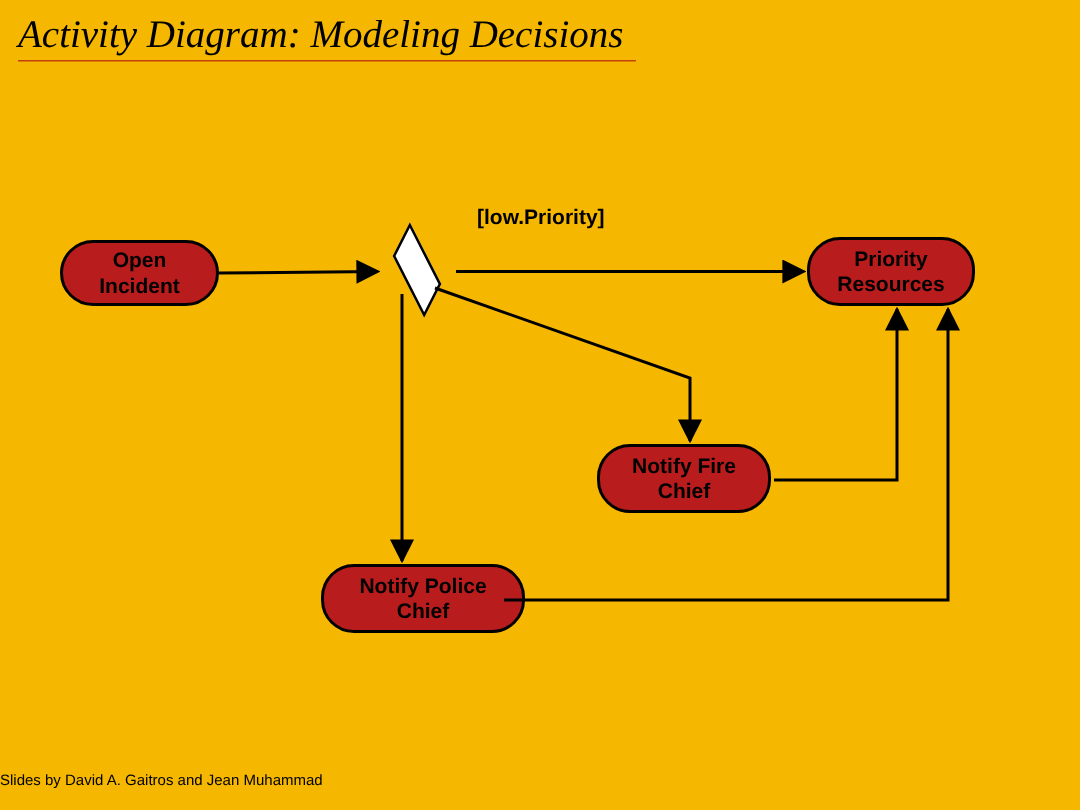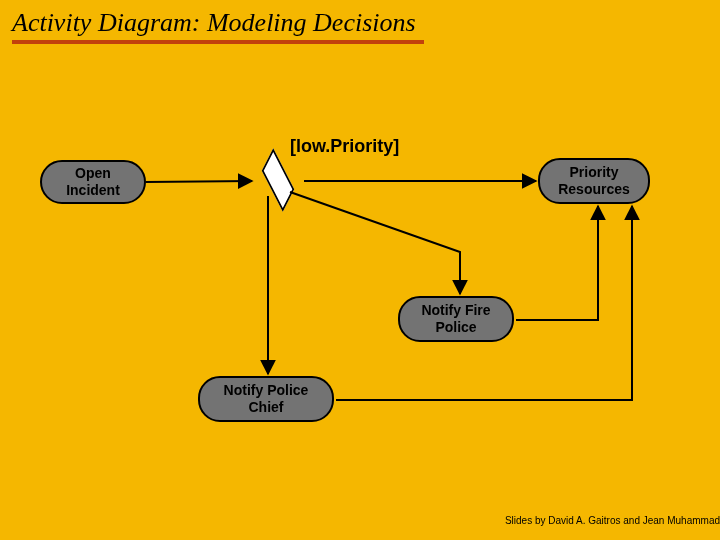--- a/index.html
+++ b/index.html
@@ -17,38 +17,38 @@
     height: 540px;
   }
   .title {
     position: absolute;
     left: 12px;
     top: 8px;
     font-family: "Times New Roman", Times, serif;
     font-style: italic;
     font-size: 26px;
     color: #000;
-    border-bottom: 4px solid #c2410c;
+    border-bottom: 1px solid #c2410c;
     padding-bottom: 2px;
     padding-right: 8px;
   }
   .footer {
     position: absolute;
     bottom: 14px;
     left: 0;
     width: 100%;
-    text-align: right;
+    text-align: left;
     font-family: Arial, sans-serif;
     font-size: 10px;
     color: #000;
   }
   
   .node {
     position: absolute;
-    background: #737373;
+    background: #b91c1c;
     border: 2px solid #000;
     border-radius: 22px;
     text-align: center;
     font-family: Verdana, Geneva, sans-serif;
     font-weight: bold;
     font-size: 14px;
     color: #000;
     display: flex;
     align-items: center;
     justify-content: center;
@@ -65,23 +65,24 @@
     border: 2px solid #000;
     transform: rotate(45deg) skew(18deg, 18deg);
     transform-origin: center;
     box-sizing: border-box;
   }
   
   .label {
     position: absolute;
     font-family: Verdana, Geneva, sans-serif;
     font-weight: bold;
-    font-size: 18px;
+    font-size: 14px;
     color: #000;
     white-space: nowrap;
+    margin-left: 28px;
   }
   svg.conn {
     position: absolute;
     left: 0;
     top: 0;
     width: 720px;
     height: 540px;
     pointer-events: none;
   }
 </style>
@@ -92,23 +93,23 @@
 
   <div class="title">Activity Diagram: Modeling Decisions</div>
 
   <div class="node" style="left:40px; top:160px; width:106px; height:44px;">Open
 Incident</div>
 
   <div class="node" style="left:538px; top:158px; width:112px; height:46px;">Priority
 Resources</div>
 
   <div class="node" style="left:398px; top:296px; width:116px; height:46px;">Notify
-Fire Police</div>
+Fire Chief</div>
 
-  <div class="node" style="left:198px; top:376px; width:136px; height:46px;">Notify
+  <div class="node" style="left:214px; top:376px; width:136px; height:46px;">Notify
 Police Chief</div>
 
   <div style="position:absolute; left:256px; top:168px; width:44px; height:24px;">
     <div class="diamond"></div>
   </div>
 
   <div class="label" style="left:290px; top:136px;">[low.Priority]</div>
 
 
 

